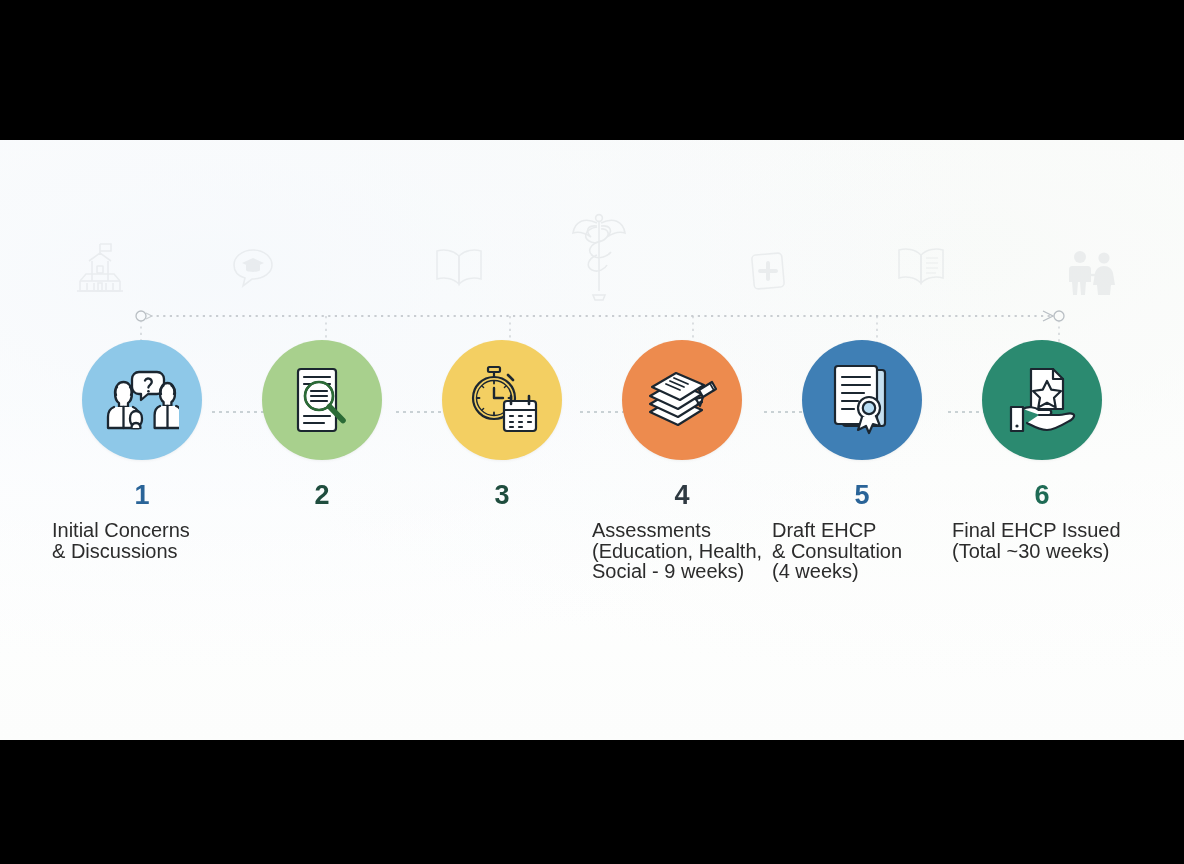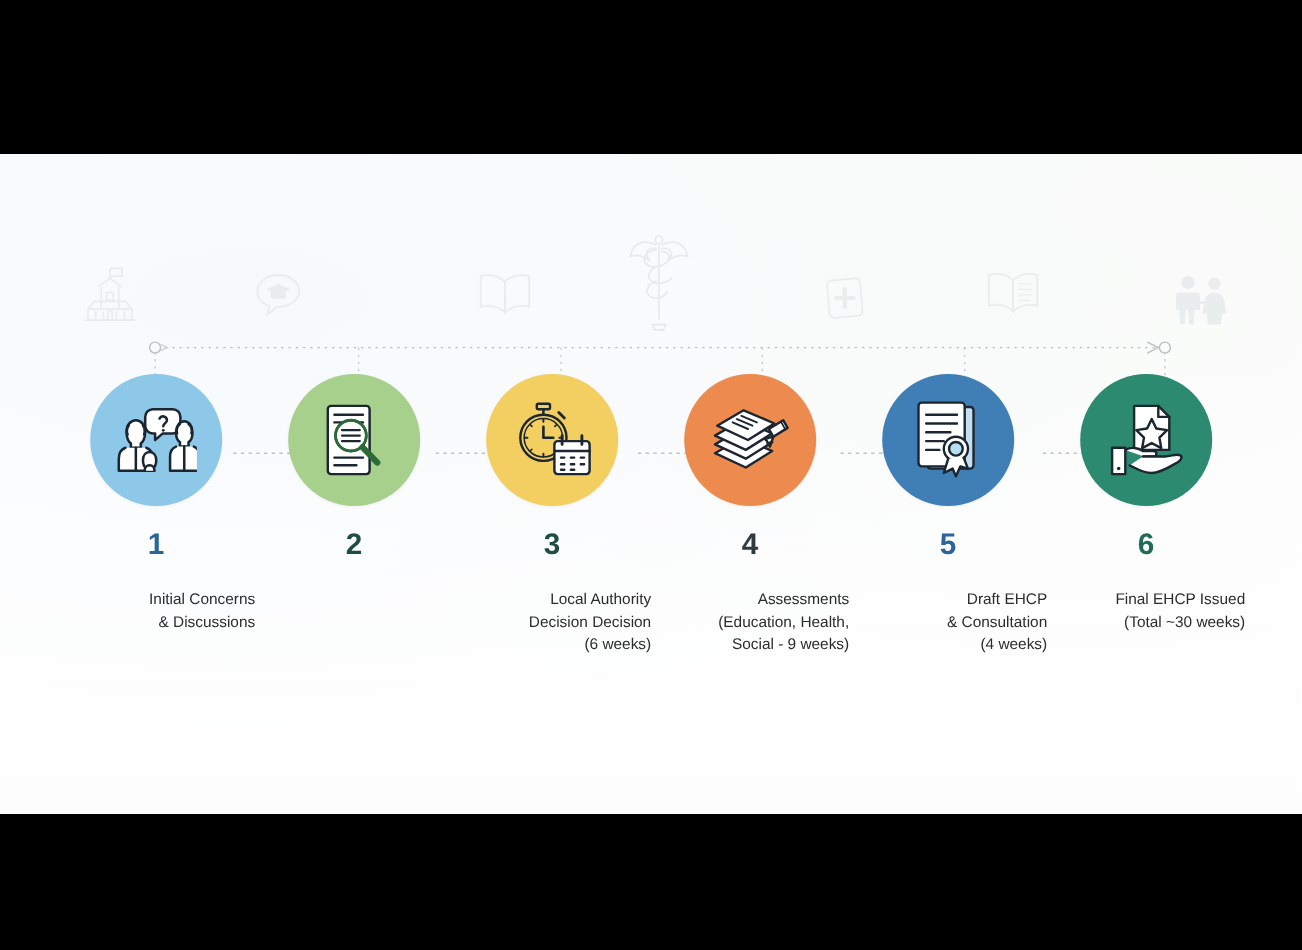--- a/index.html
+++ b/index.html
@@ -113,25 +113,25 @@
 
   .step-num {
     margin-top: 22px;
     font-size: 27px;
     font-weight: bold;
     line-height: 1;
     letter-spacing: 0.2px;
   }
 
   .step-label {
-    margin-top: 25px;
-    font-size: 14px;
+    margin-top: 11px;
+    font-size: 20px;
     line-height: 20.5px;
     color: #2c2c2c;
-    text-align: right;
+    text-align: left;
     white-space: pre-line;
     width: 180px;
   }
 
   
   .connector {
     position: absolute;
     top: 260px;
     height: 24px;
     pointer-events: none;
@@ -332,23 +332,20 @@
               <path d="M46 31 v8 M64 31 v8" stroke-width="2.6"></path>
               <g stroke-width="2.2">
                 <path d="M45 51 h3 M54 51 h3 M63 51 h3"></path>
                 <path d="M45 57 h3 M54 57 h3 M63 57 h3"></path>
                 <path d="M45 62 h3 M54 62 h3"></path>
               </g>
             </svg>
           </span>
         </div>
         <div class="step-num" style="color:#1f4d3e;">3</div>
-        <div class="step-label">Local Authority
-Decision Decision
-(6 weeks)</div>
       </div>
 
       <div class="step">
         <div class="circle" style="background:#ed8b4e;">
           <span>
             <svg width="76" height="64" viewBox="0 0 76 64" fill="none" stroke="#1b2630" stroke-width="2.2" stroke-linecap="round" stroke-linejoin="round">
               <path d="M6 44 L30 30 L58 42 L34 57 Z" fill="#ffffff"></path>
               <path d="M6 36 L30 22 L58 34 L34 49 Z" fill="#ffffff"></path>
               <path d="M6 28 L30 14 L58 26 L34 41 Z" fill="#ffffff"></path>
               <path d="M8 19 L32 5 L60 17 L36 32 Z" fill="#ffffff"></path>

